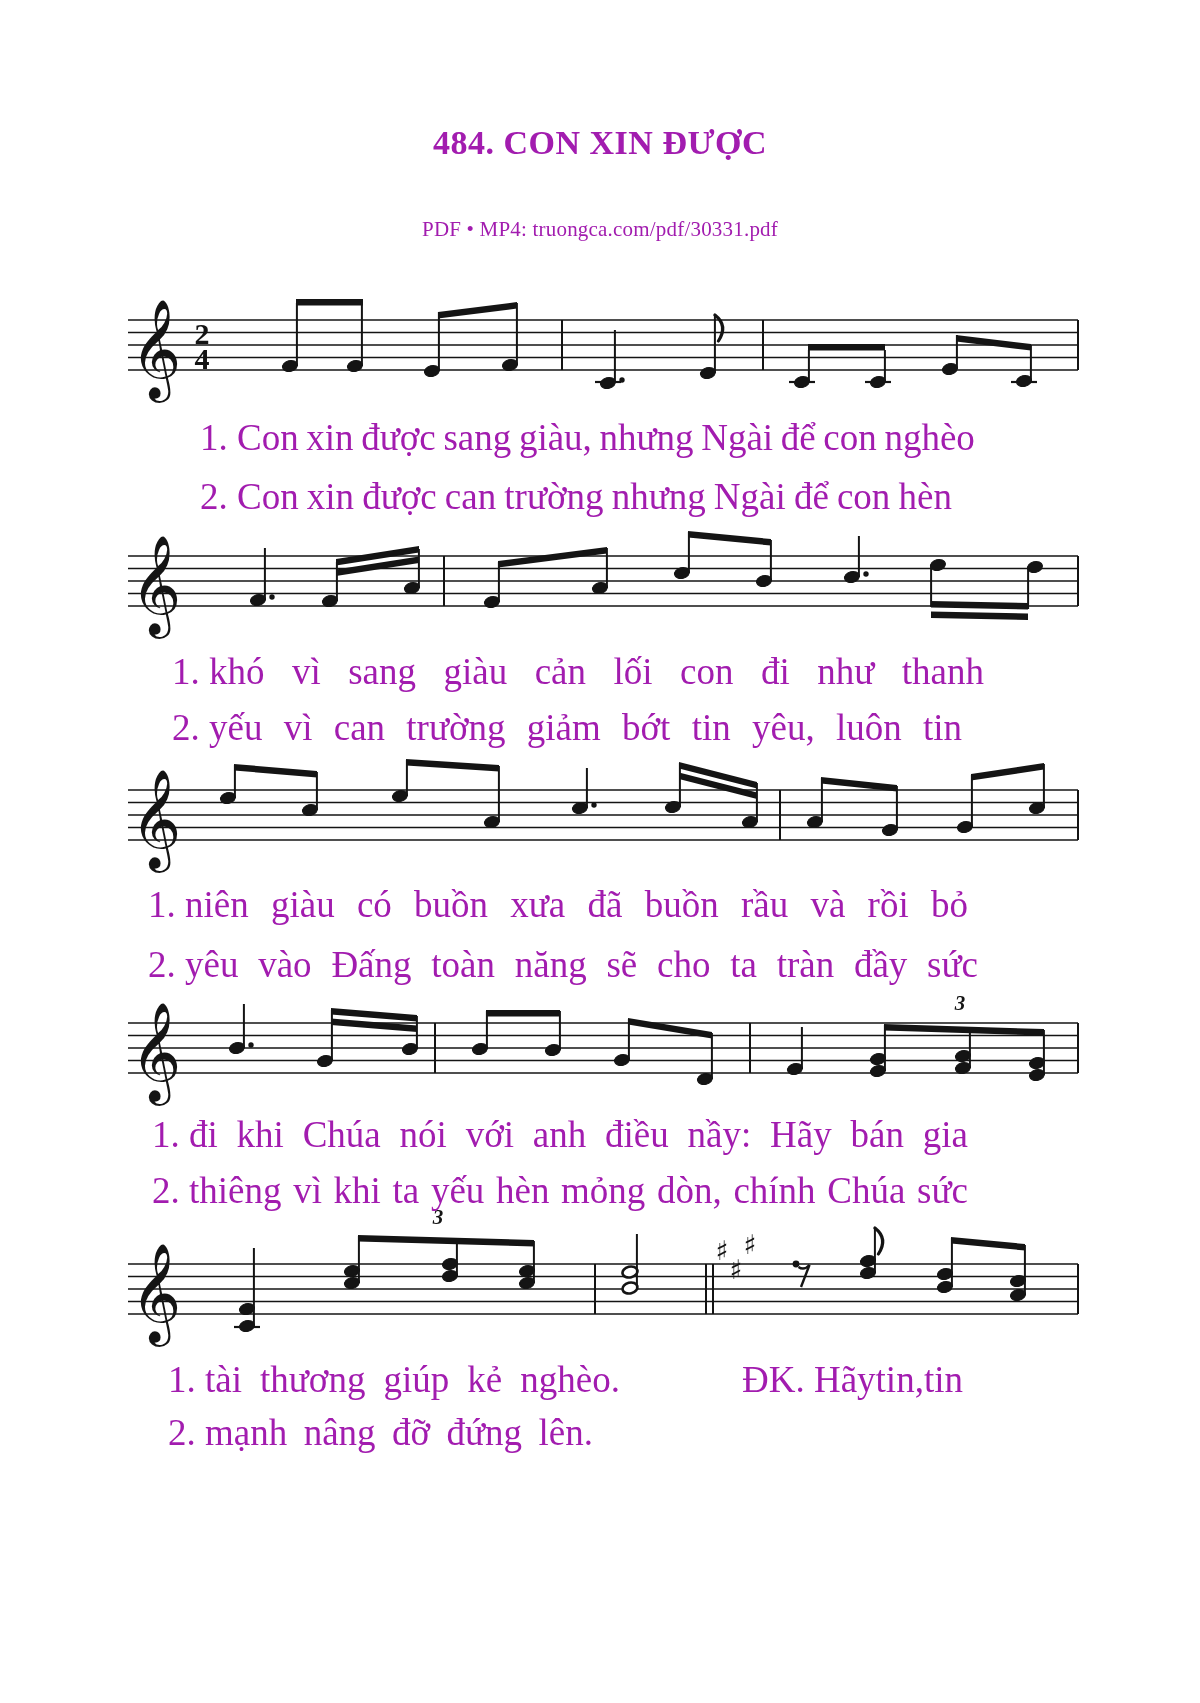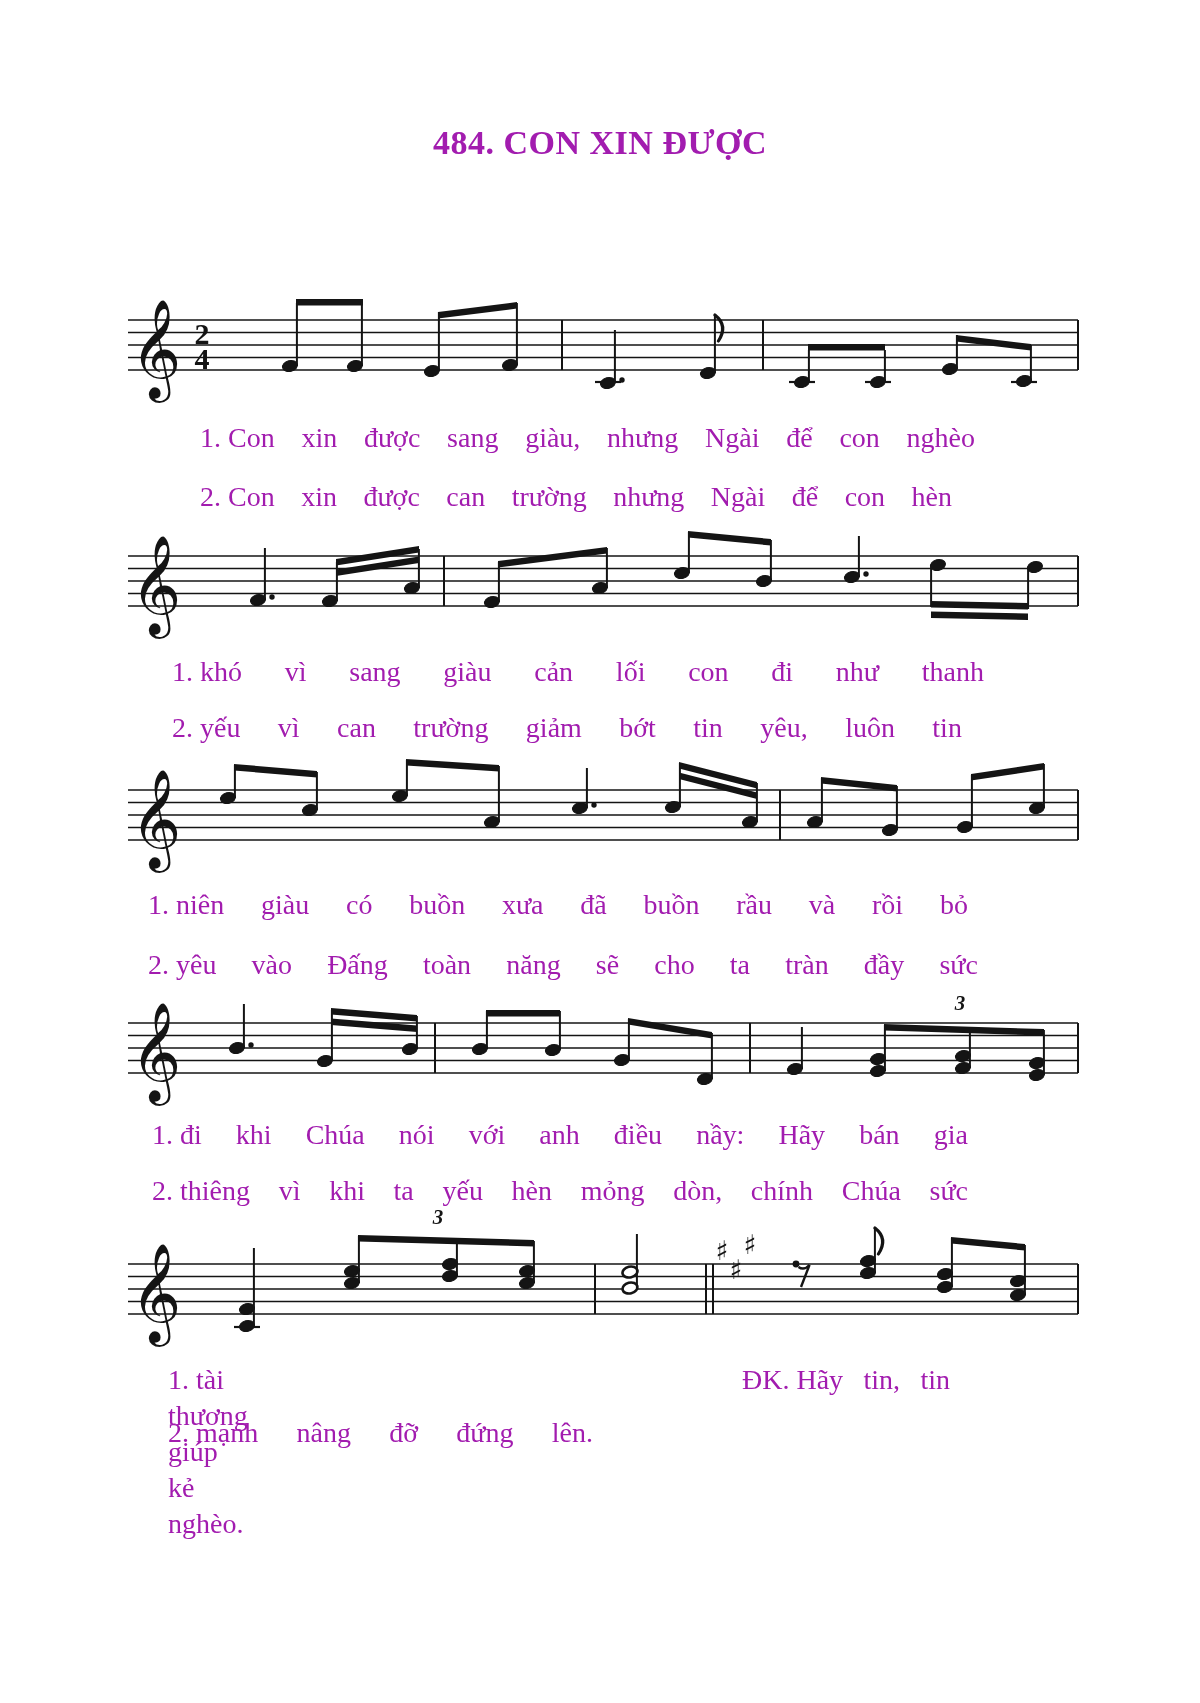--- a/index.html
+++ b/index.html
@@ -4,29 +4,30 @@
 <style>
   html,body{margin:0;padding:0;background:#ffffff;}
   .page{position:relative;width:1200px;height:1703px;background:#ffffff;overflow:hidden;
         font-family:"Liberation Serif","DejaVu Serif",serif;color:#a21caf;}
   .title{position:absolute;top:124px;left:0;right:0;text-align:center;
          font-size:34px;font-weight:700;letter-spacing:.5px;}
   .subtitle{position:absolute;top:217px;left:0;right:0;text-align:center;
             font-size:21px;letter-spacing:.2px;}
   #score{position:absolute;top:0;left:0;}
   .lyric-line{position:absolute;display:flex;justify-content:space-between;
-              font-size:28px;line-height:36px;white-space:nowrap;}
+              font-size:37px;line-height:36px;white-space:nowrap;}
   .lyric-group{display:flex;justify-content:space-between;}
   .pagenum{position:absolute;top:1540px;left:0;right:0;text-align:center;font-size:23px;}
 </style>
 </head>
 <body>
 
 <div class="page">
   <div class="title">484. CON XIN ĐƯỢC</div>
+  <div class="subtitle">PDF • MP4: truongca.com/pdf/30331.pdf</div>
   <svg id="score" width="1200" height="1703">
       <line x1="128" y1="320" x2="1078" y2="320" stroke="#141414" stroke-width="1.5"></line>
       <line x1="128" y1="332.5" x2="1078" y2="332.5" stroke="#141414" stroke-width="1.5"></line>
       <line x1="128" y1="345" x2="1078" y2="345" stroke="#141414" stroke-width="1.5"></line>
       <line x1="128" y1="357.5" x2="1078" y2="357.5" stroke="#141414" stroke-width="1.5"></line>
       <line x1="128" y1="370" x2="1078" y2="370" stroke="#141414" stroke-width="1.5"></line>
       <line x1="562" y1="320" x2="562" y2="370" stroke="#141414" stroke-width="2"></line>
       <line x1="763" y1="320" x2="763" y2="370" stroke="#141414" stroke-width="2"></line>
       <line x1="1078" y1="320" x2="1078" y2="370" stroke="#141414" stroke-width="2"></line>
       <text x="156" y="378" text-anchor="middle" fill="#141414" font-size="86px" font-family="&quot;DejaVu Sans&quot;,sans-serif" font-weight="400" font-style="normal">𝄞</text>
@@ -317,21 +318,21 @@
         <span>ta</span>
         <span>yếu</span>
         <span>hèn</span>
         <span>mỏng</span>
         <span>dòn,</span>
         <span>chính</span>
         <span>Chúa</span>
         <span>sức</span>
       </div>
       <div class="lyric-line" style="top: 1362px; left: 168px; width: 782px;">
-        <div class="lyric-group" style="width: 452px; flex-direction: column;">
+        <div class="lyric-group" style="width: 452px;">
           <span>1. tài</span>
           <span>thương</span>
           <span>giúp</span>
           <span>kẻ</span>
           <span>nghèo.</span>
         </div>
         <div class="lyric-group" style="width: 208px;">
           <span>ĐK. Hãy</span>
           <span>tin,</span>
           <span>tin</span>

